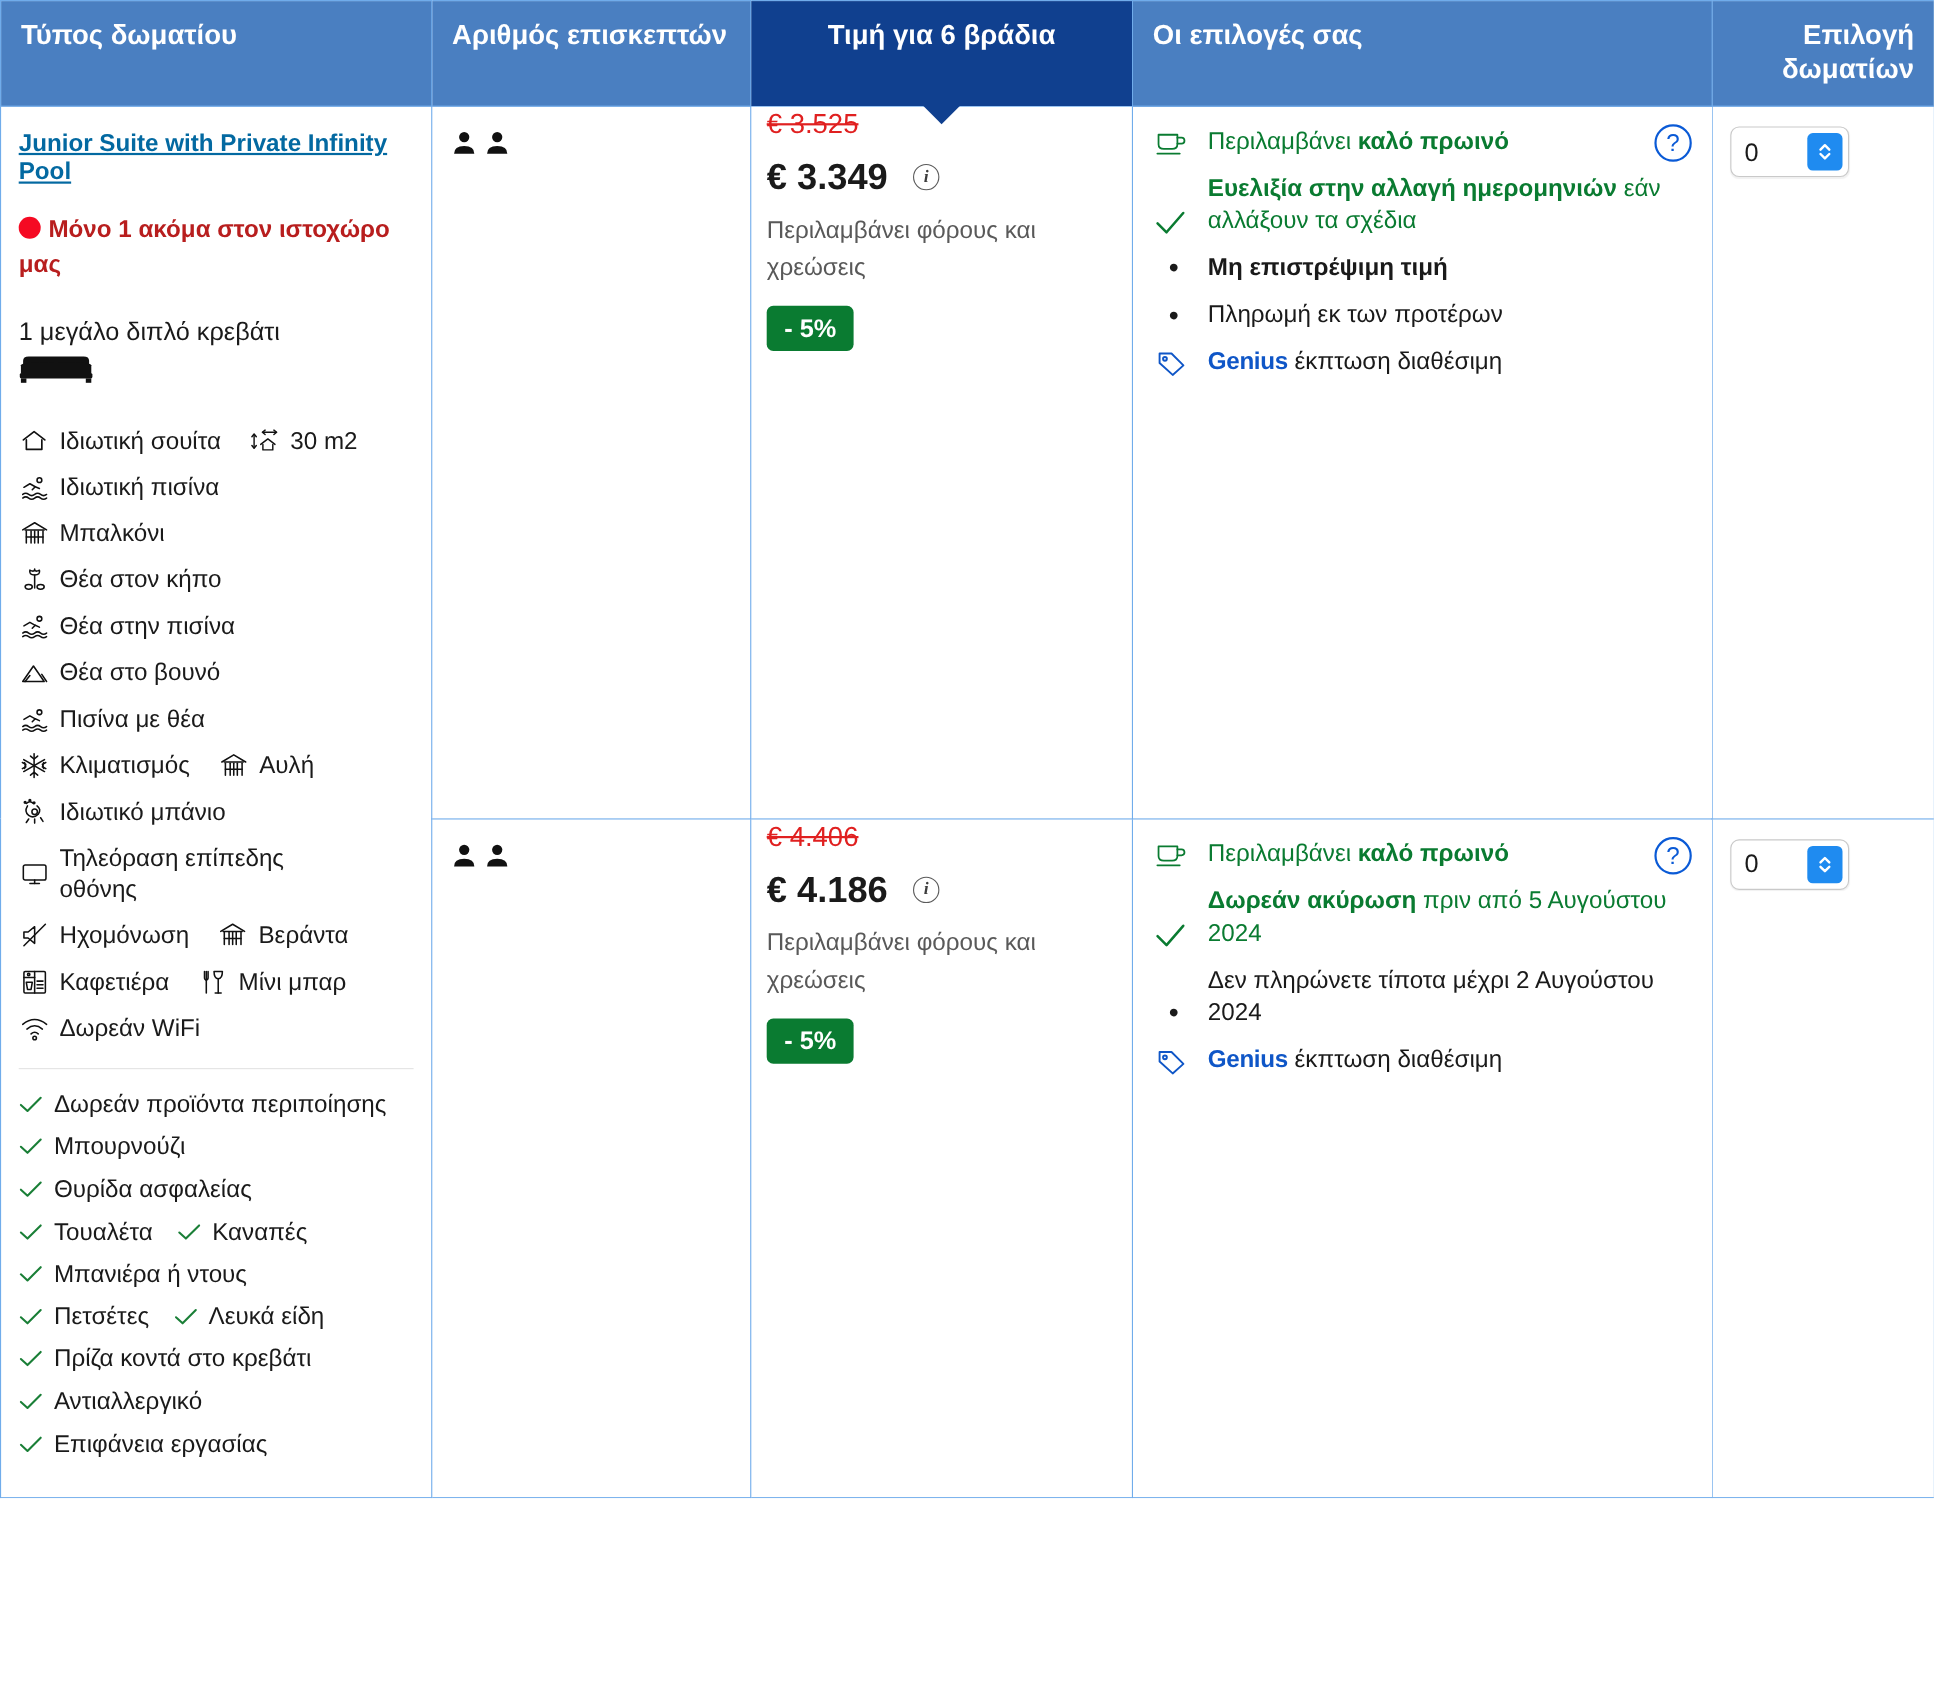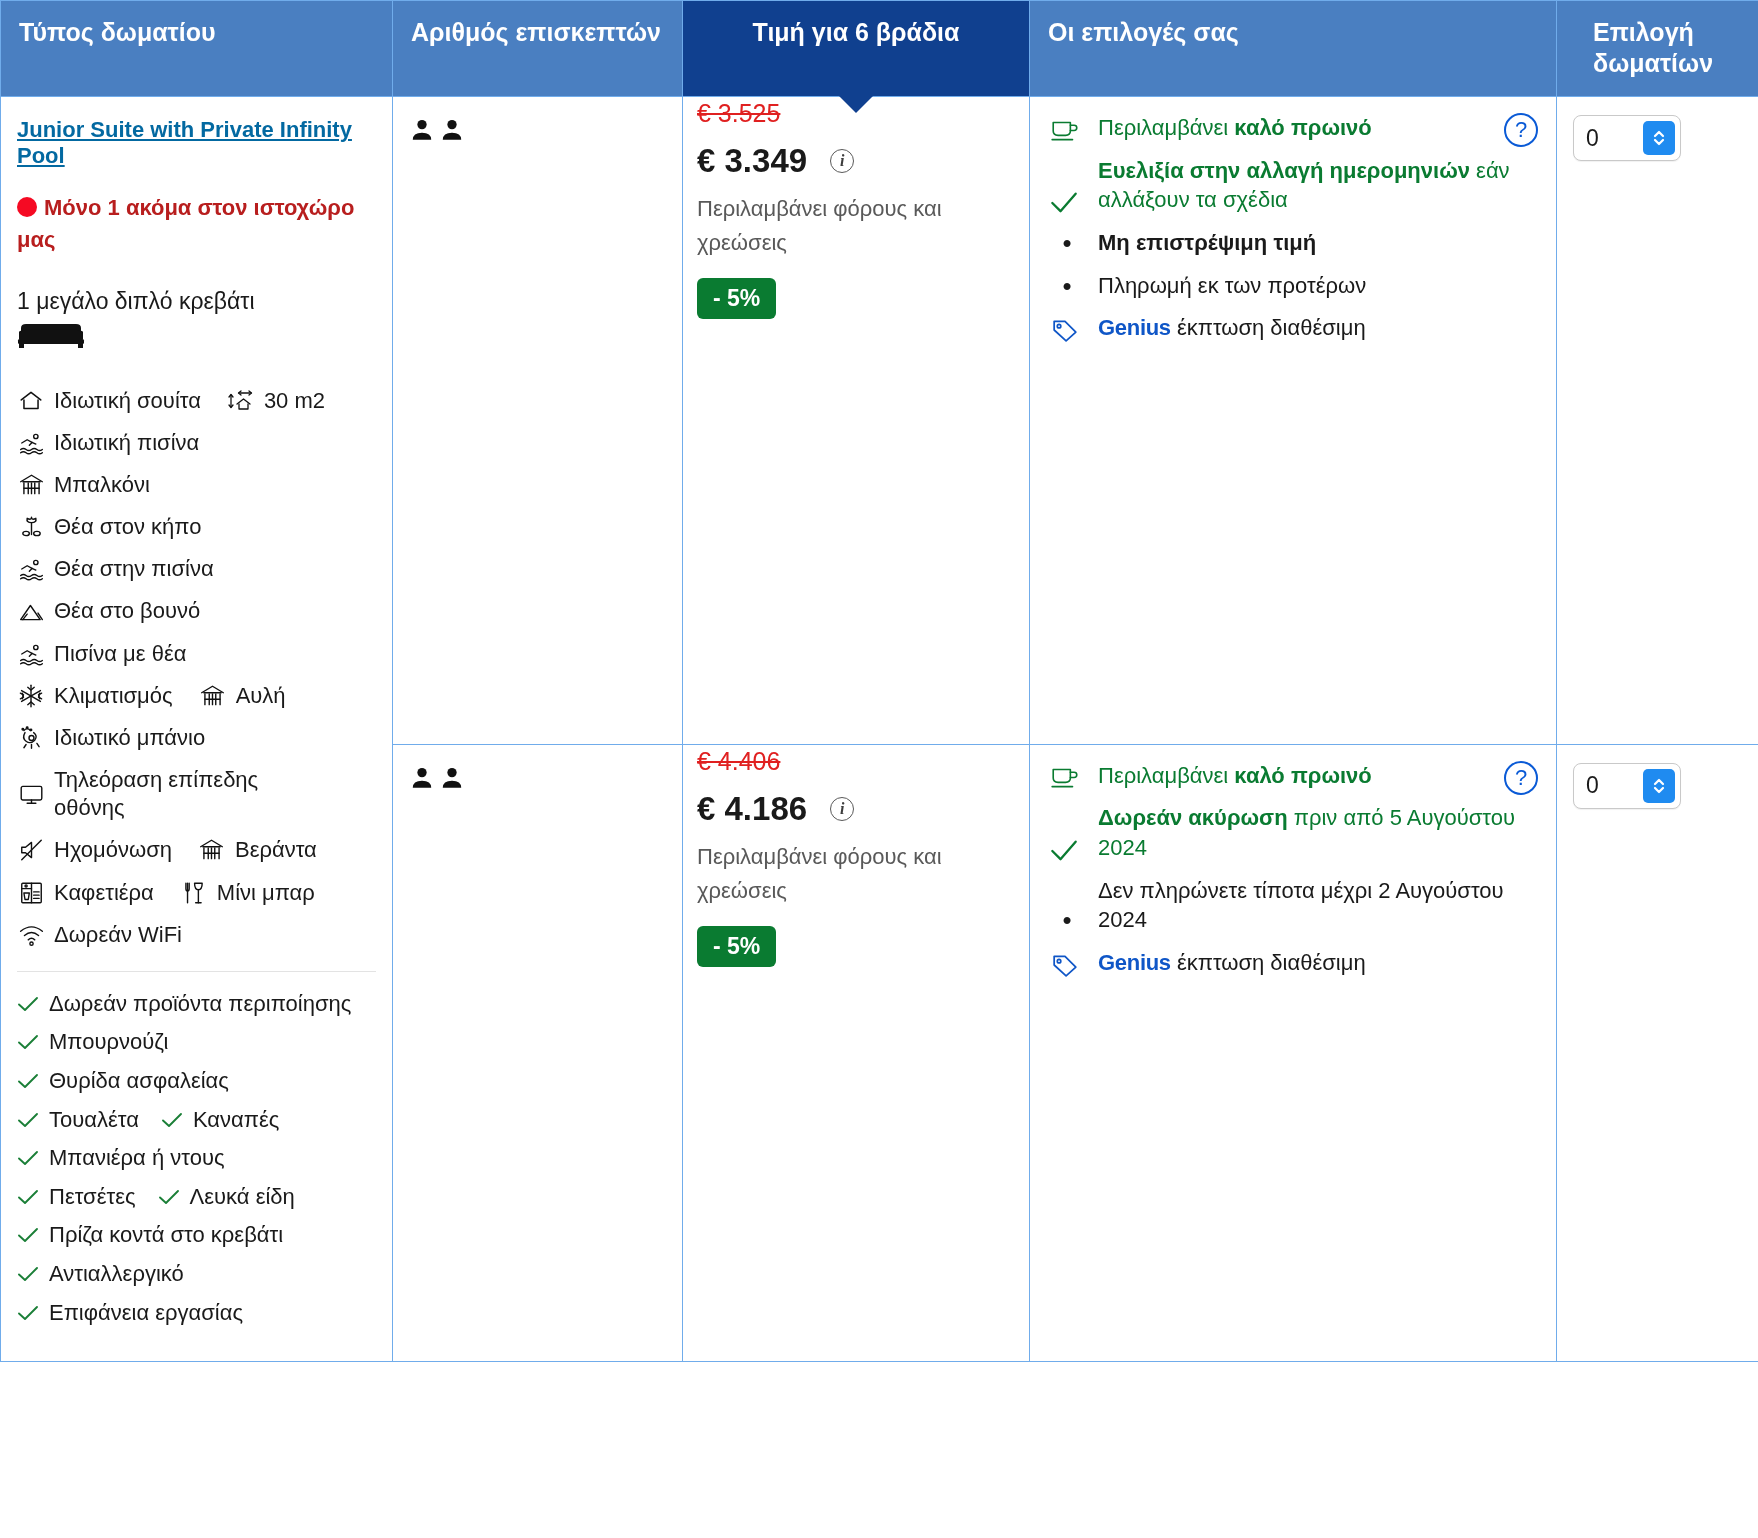--- a/index.html
+++ b/index.html
@@ -37,21 +37,21 @@
   thead th.price-col .pointer {
     position: absolute;
     left: 50%;
     bottom: -17px;
     margin-left: -17px;
     width: 0; height: 0;
     border-left: 17px solid transparent;
     border-right: 17px solid transparent;
     border-top: 17px solid #10408f;
   }
-  thead th.select-col { text-align: left; padding-left: 36px; }
+  thead th.select-col { text-align: right; padding-left: 36px; }
 
   
   col.c-room   { width: 392px; }
   col.c-guests { width: 290px; }
   col.c-price  { width: 347px; }
   col.c-opts   { width: 527px; }
   col.c-sel    { width: 202px; }
 
   
   tbody td {

